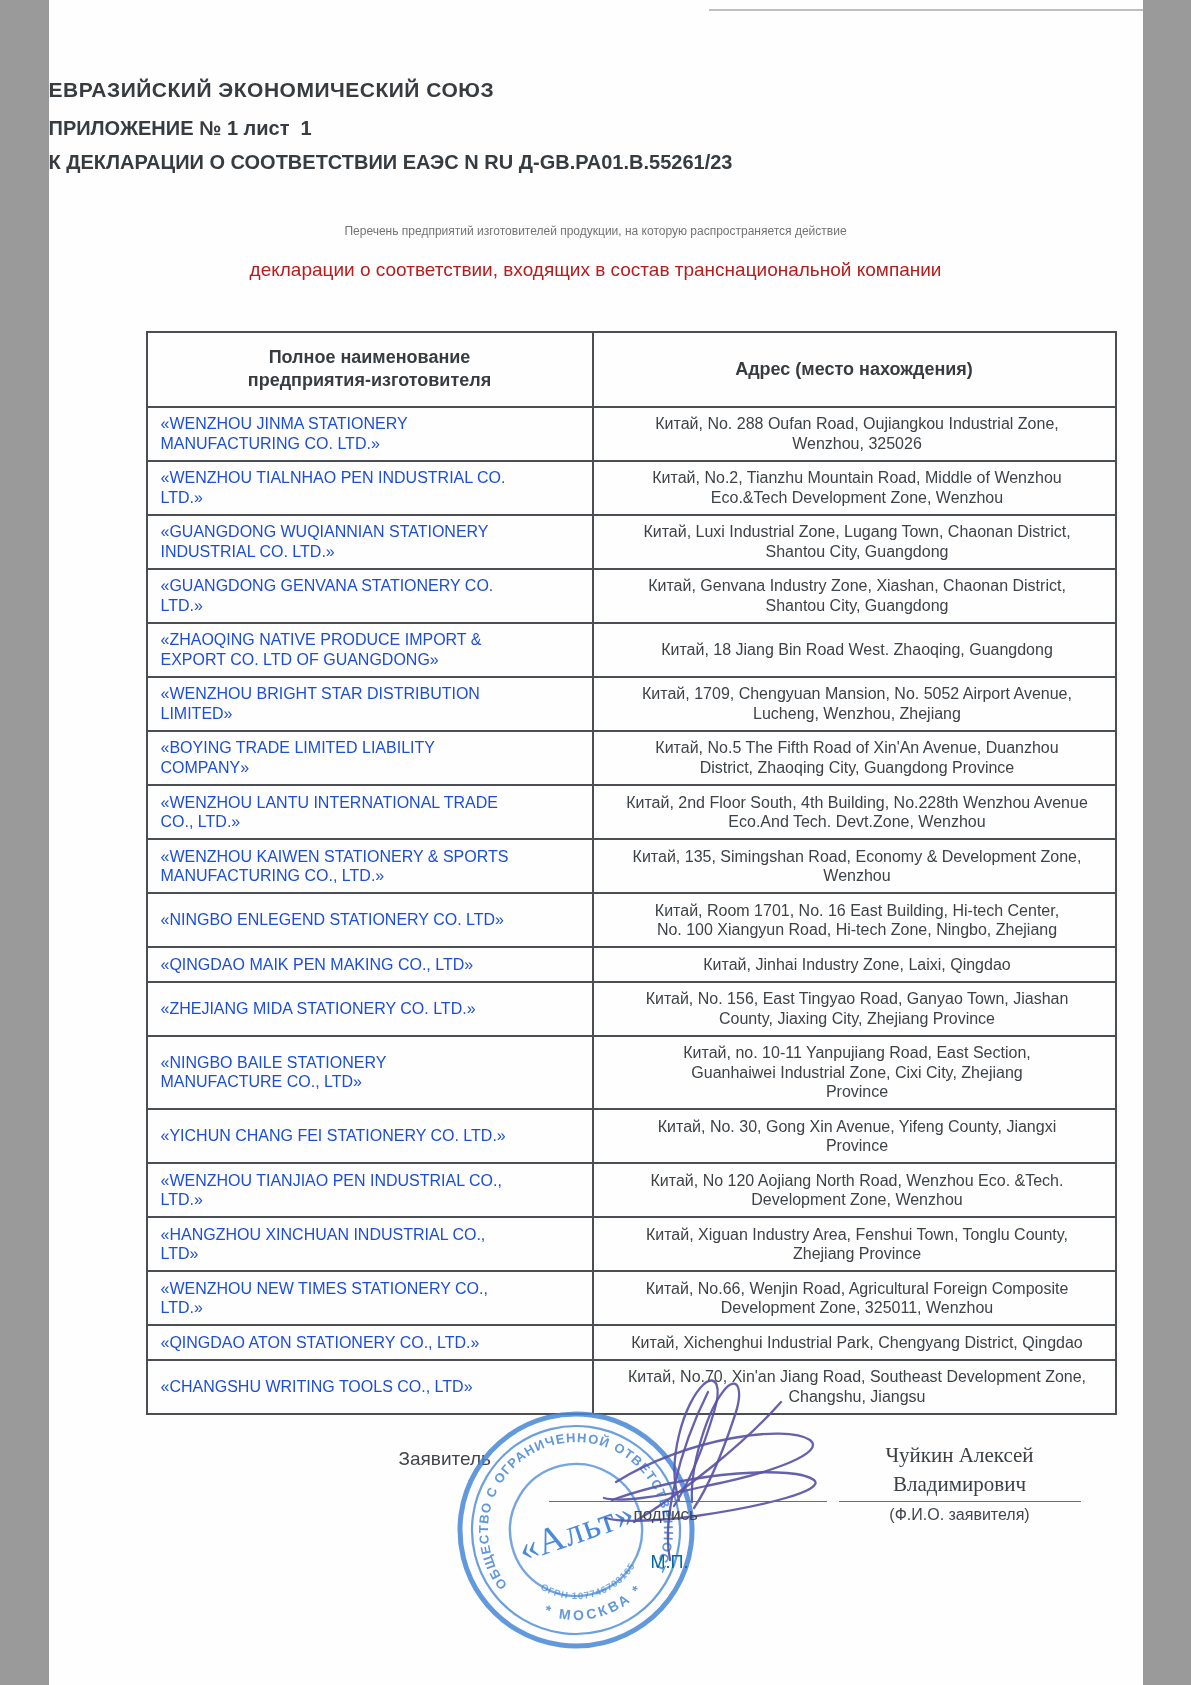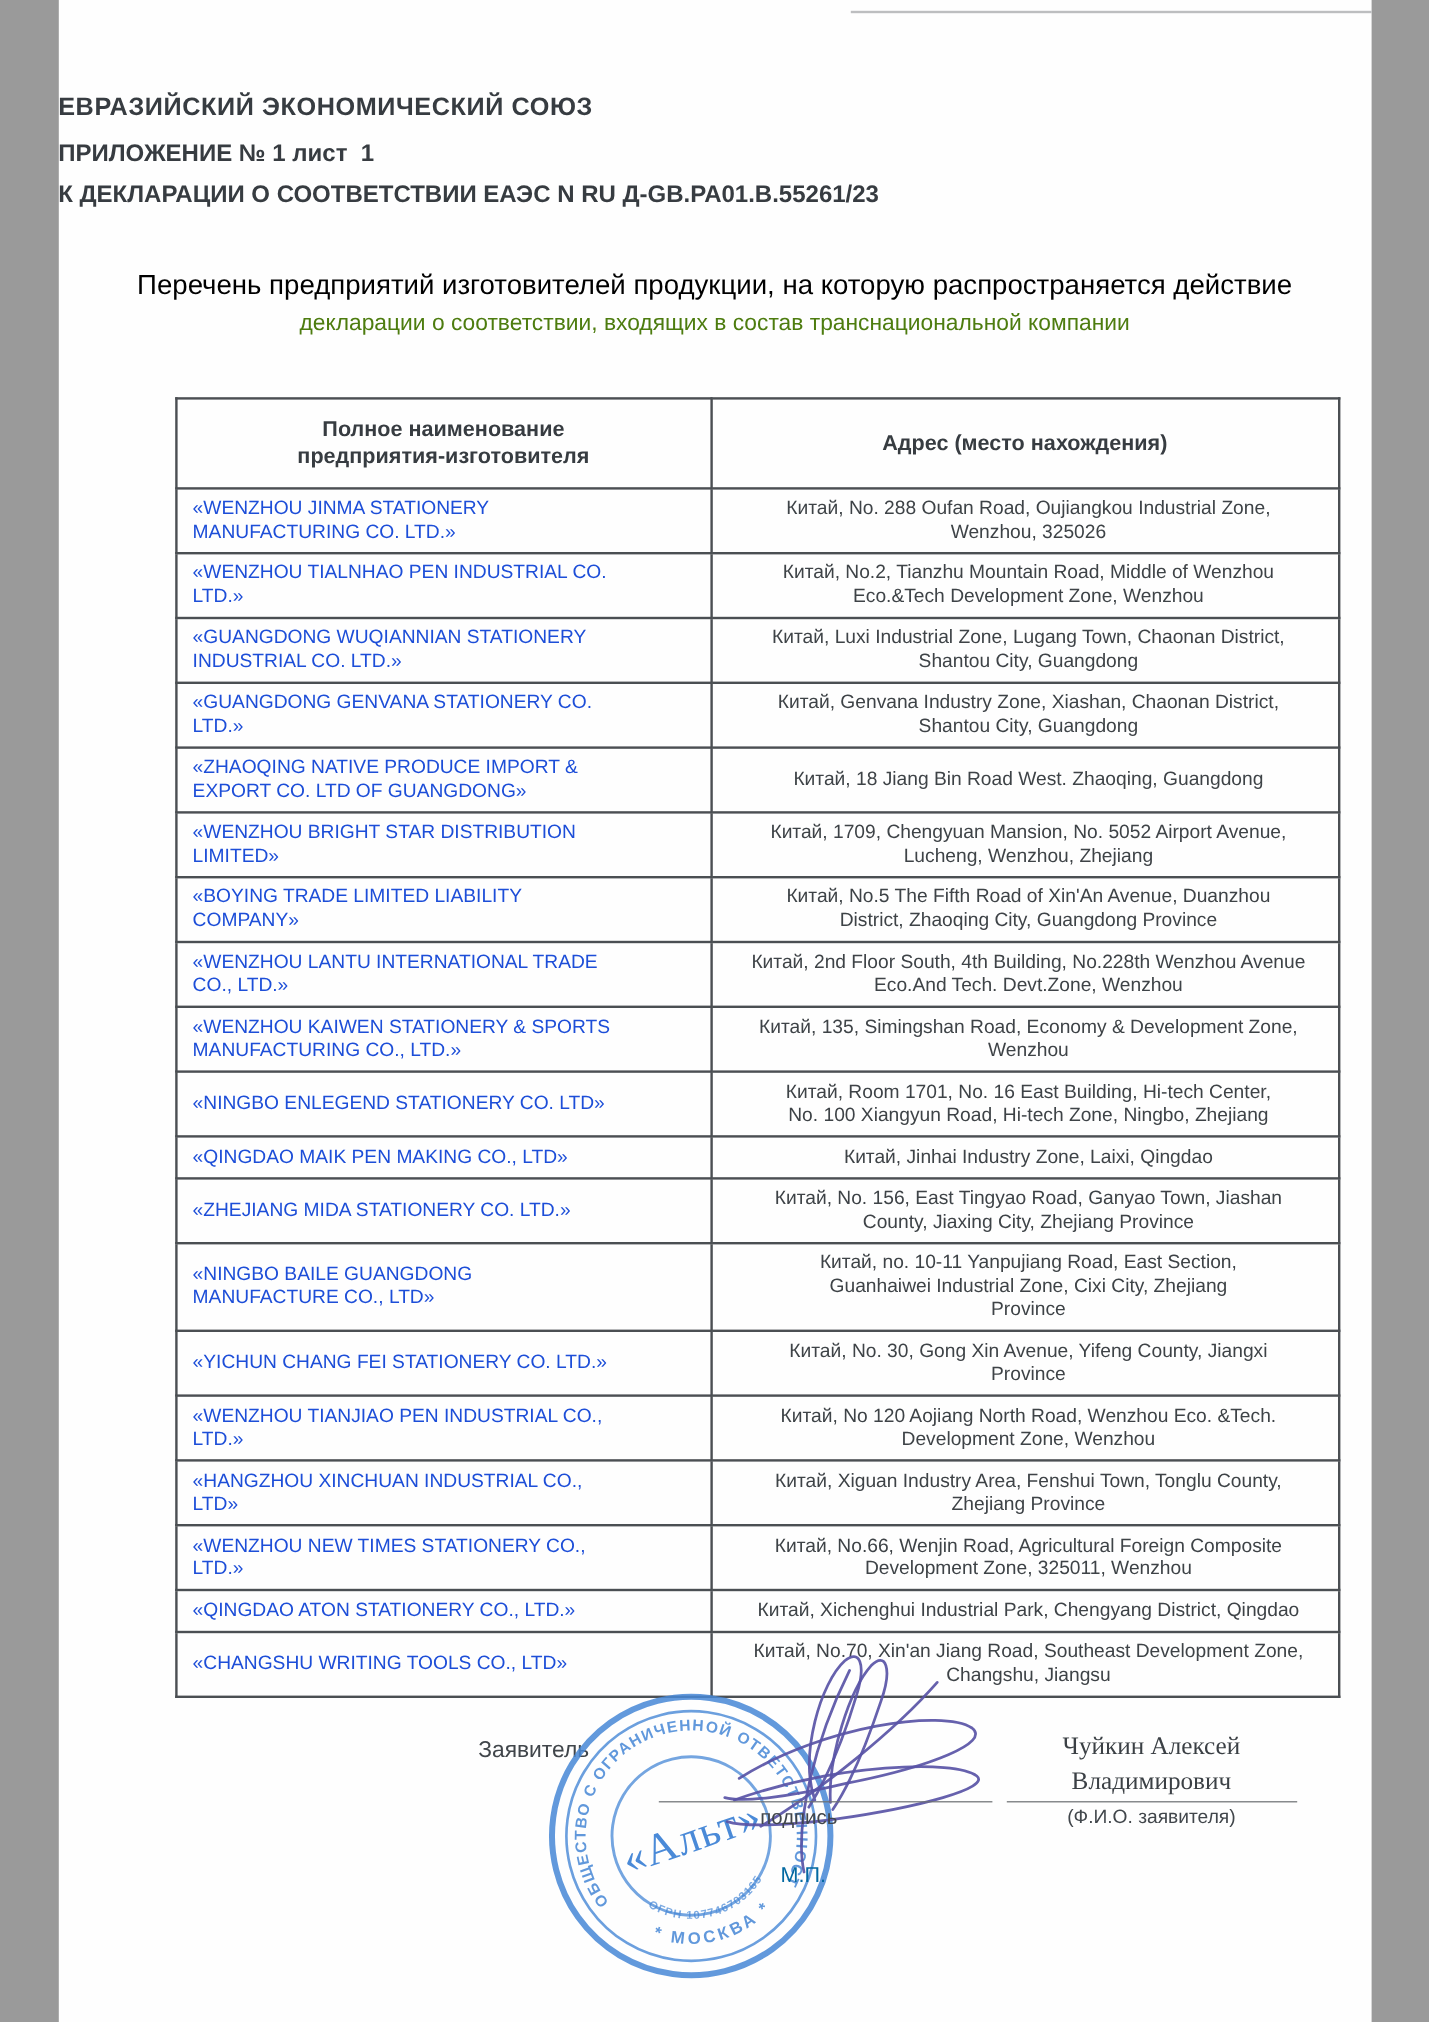--- a/index.html
+++ b/index.html
@@ -12,22 +12,22 @@
     color:#3e4347;
     overflow:hidden;
   }
   .scan-top-line{
     position:absolute;left:660px;top:9px;width:520px;height:2px;
     background:#bdbec0;
   }
   .title1{position:absolute;left:0;top:78px;width:100%;font-size:21px;font-weight:bold;letter-spacing:.5px;color:#373c41;}
   .title2{position:absolute;left:0;top:117px;width:100%;font-size:20px;font-weight:bold;color:#373c41;white-space:pre-wrap;}
   .title3{position:absolute;left:0;top:151px;width:100%;font-size:20px;font-weight:bold;color:#373c41;}
-  .intro1{position:absolute;left:0;top:224px;width:100%;text-align:center;font-size:23px;color:#000000;}
-  .intro2{position:absolute;left:0;top:259px;width:100%;text-align:center;font-size:19px;color:#4d7c0f;}
+  .intro1{position:absolute;left:0;top:224px;width:100%;text-align:center;font-size:12px;color:#737373;}
+  .intro2{position:absolute;left:0;top:259px;width:100%;text-align:center;font-size:19px;color:#b91c1c;}
 
   table.mfr{
     position:absolute;left:97px;top:331px;width:939px;
     border-collapse:collapse;table-layout:fixed;padding-left:32px;
   }
   table.mfr th, table.mfr td{
     border:2px solid #4b4f53;
     vertical-align:middle;
     white-space:pre-line;
   }
@@ -145,21 +145,21 @@
         <tr>
           <td class="name-cell">«QINGDAO MAIK PEN MAKING CO., LTD»</td>
           <td class="addr-cell">Китай, Jinhai Industry Zone, Laixi, Qingdao</td>
         </tr>
         <tr>
           <td class="name-cell">«ZHEJIANG MIDA STATIONERY CO. LTD.»</td>
           <td class="addr-cell">Китай, No. 156, East Tingyao Road, Ganyao Town, Jiashan
 County, Jiaxing City, Zhejiang Province</td>
         </tr>
         <tr>
-          <td class="name-cell">«NINGBO BAILE GUANGDONG
+          <td class="name-cell">«NINGBO BAILE STATIONERY
 MANUFACTURE CO., LTD»</td>
           <td class="addr-cell">Китай, no. 10-11 Yanpujiang Road, East Section,
 Guanhaiwei Industrial Zone, Cixi City, Zhejiang
 Province</td>
         </tr>
         <tr>
           <td class="name-cell">«YICHUN CHANG FEI STATIONERY CO. LTD.»</td>
           <td class="addr-cell">Китай, No. 30, Gong Xin Avenue, Yifeng County, Jiangxi
 Province</td>
         </tr>

